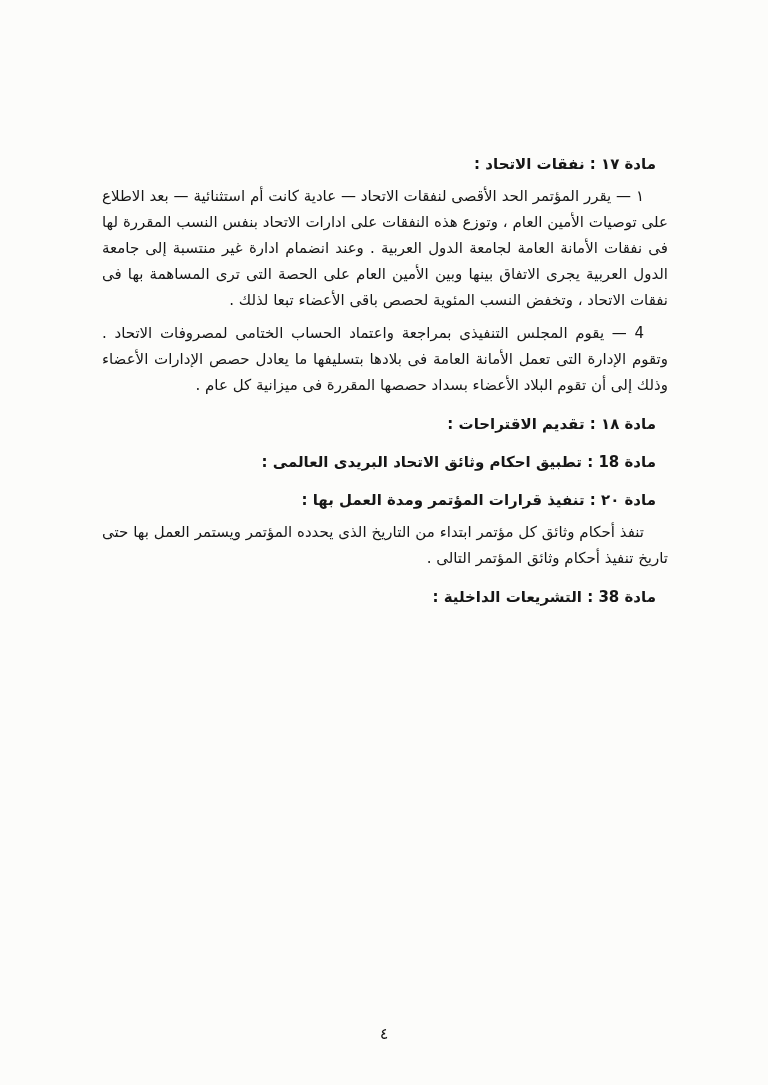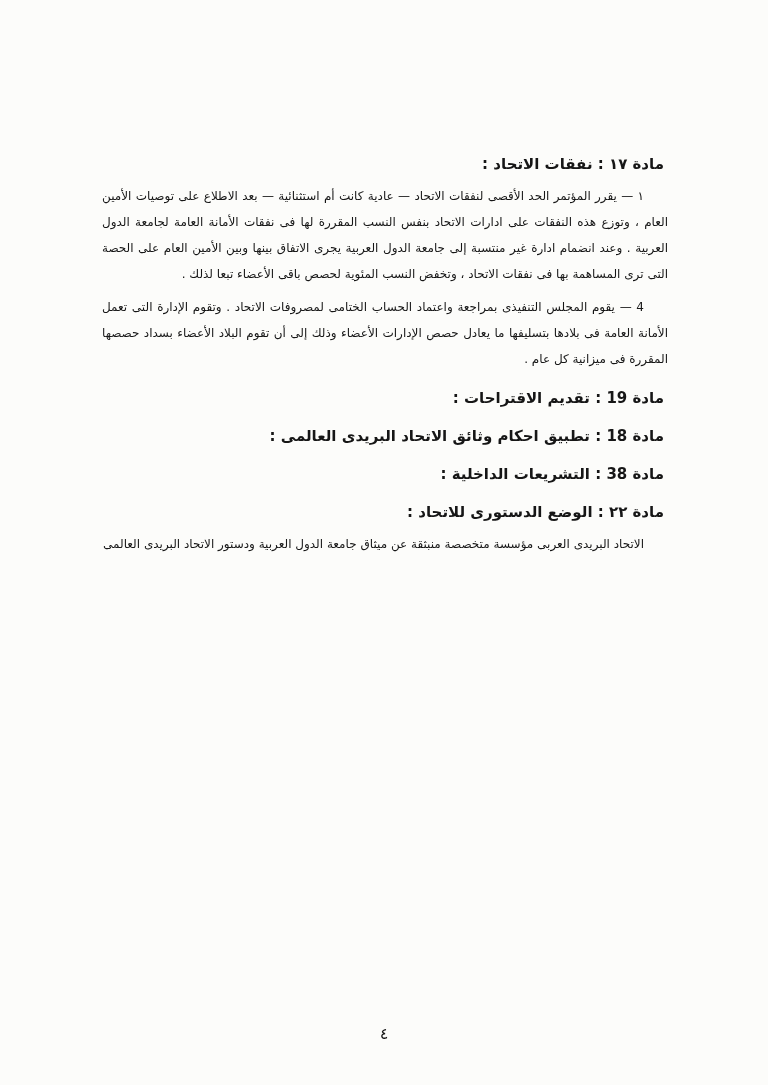--- a/index.html
+++ b/index.html
@@ -22,25 +22,25 @@
     right: 100px;
     width: 566px;
   }
   .section {
     margin: 0 0 4px 0;
   }
   .heading {
     font-weight: bold;
     font-size: 15px;
     line-height: 24px;
-    margin: 14px 4px 7px 0;
+    margin: 14px 12px 7px 0;
     text-align: right;
   }
   .para {
-    font-size: 12px;
+    font-size: 15px;
     line-height: 26px;
     text-align: justify;
     text-indent: 24px;
     margin: 0 0 7px 0;
   }
   .page-number {
     position: absolute;
     bottom: 42px;
     left: 0;
     right: 0;
@@ -54,33 +54,33 @@
 
 <div class="scan-page">
 
   <div class="section">
     <div class="heading">مادة ١٧ : نفقات الاتحاد :</div>
     <p class="para">١ — يقرر المؤتمر الحد الأقصى لنفقات الاتحاد — عادية كانت أم استثنائية — بعد الاطلاع على توصيات الأمين العام ، وتوزع هذه النفقات على ادارات الاتحاد بنفس النسب المقررة لها فى نفقات الأمانة العامة لجامعة الدول العربية . وعند انضمام ادارة غير منتسبة إلى جامعة الدول العربية يجرى الاتفاق بينها وبين الأمين العام على الحصة التى ترى المساهمة بها فى نفقات الاتحاد ، وتخفض النسب المئوية لحصص باقى الأعضاء تبعا لذلك .</p>
     <p class="para">4 — يقوم المجلس التنفيذى بمراجعة واعتماد الحساب الختامى لمصروفات الاتحاد . وتقوم الإدارة التى تعمل الأمانة العامة فى بلادها بتسليفها ما يعادل حصص الإدارات الأعضاء وذلك إلى أن تقوم البلاد الأعضاء بسداد حصصها المقررة فى ميزانية كل عام .</p>
   </div>
 
   <div class="section">
-    <div class="heading">مادة 19 : تقديم الاقتراحات :</div>
+    <div class="heading">مادة ١٨ : تقديم الاقتراحات :</div>
   </div>
 
   <div class="section">
     <div class="heading">مادة 18 : تطبيق احكام وثائق الاتحاد البريدى العالمى :</div>
   </div>
 
+  <div class="section">
+    <div class="heading">مادة ٢٠ : تنفيذ قرارات المؤتمر ومدة العمل بها :</div>
+    <p class="para">تنفذ أحكام وثائق كل مؤتمر ابتداء من التاريخ الذى يحدده المؤتمر ويستمر العمل بها حتى تاريخ تنفيذ أحكام وثائق المؤتمر التالى .</p>
+  </div>
 
   <div class="section">
     <div class="heading">مادة 38 : التشريعات الداخلية :</div>
   </div>
 
-  <div class="section">
-    <div class="heading">مادة ٢٢ : الوضع الدستورى للاتحاد :</div>
-    <p class="para">الاتحاد البريدى العربى مؤسسة متخصصة منبثقة عن ميثاق جامعة الدول العربية ودستور الاتحاد البريدى العالمى</p>
-  </div>
 
 
 </div>
 
 <div class="page-number">٤</div>
 
 </body></html>

